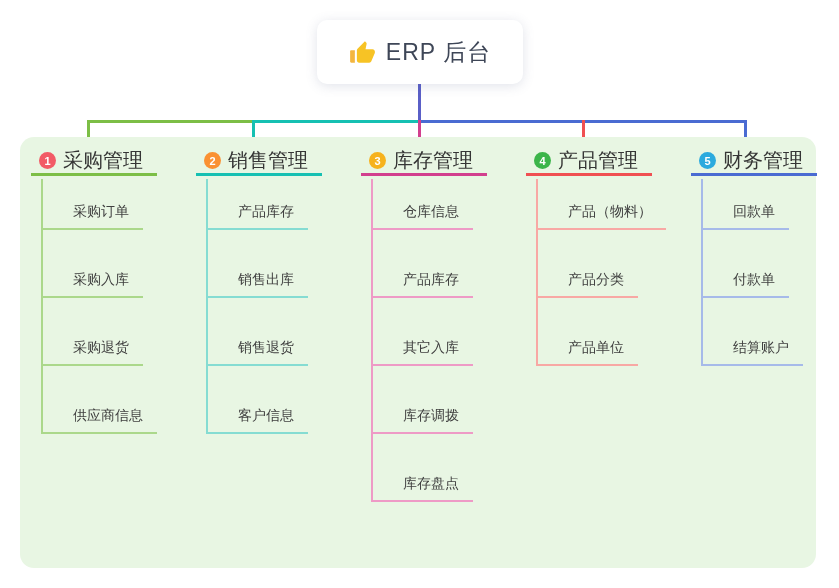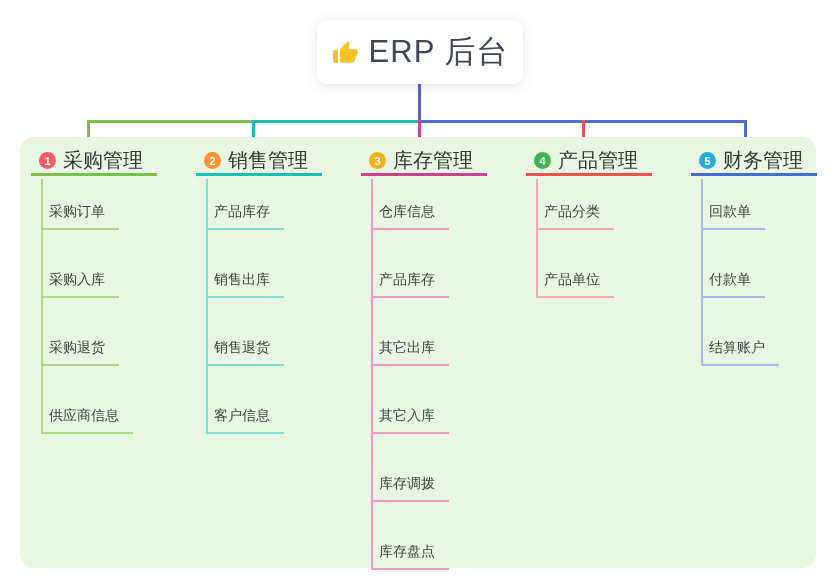--- a/index.html
+++ b/index.html
@@ -4,21 +4,21 @@
 <style>
   * { margin: 0; padding: 0; box-sizing: border-box; }
   html,body { width: 839px; height: 588px; background: #ffffff; overflow: hidden;
     font-family: "Liberation Sans", "DejaVu Sans", sans-serif; }
   #stage { position: relative; width: 839px; height: 588px; background: #fff; }
 
   
   .root-card { position: absolute; left: 317px; top: 20px; width: 206px; height: 64px;
     background: #ffffff; border-radius: 10px; box-shadow: 0 2px 12px rgba(90,100,140,.18);
     display: flex; align-items: center; justify-content: center; gap: 10px; }
-  .root-card .title { font-size: 31px; color: #3e4657; letter-spacing: 1px; }
+  .root-card .title { font-size: 23px; color: #3e4657; letter-spacing: 1px; }
   .thumb-icon { width: 27px; height: 27px; display: inline-block; }
 
   
   .line { position: absolute; }
   .root-vline { left: 418px; top: 84px; width: 3px; height: 39px; background: #5a5fc7; }
   .trunk { top: 120px; height: 3px; }
   .trunk-1 { left: 87px;  width: 166px; }
   .trunk-2 { left: 253px; width: 167px; }
   .trunk-3 { left: 420px; width: 327px; }
   .drop { top: 120px; width: 3px; height: 27px; }
@@ -44,21 +44,21 @@
     font-weight: bold; display: flex; align-items: center; justify-content: center;
     flex: 0 0 17px; }
   .branch-title { font-size: 20px; color: #353535; white-space: nowrap; }
 
   .children { position: absolute; top: 179px; border-left: 2px solid var(--light); }
   .ch-1 { left: 41px; } .ch-2 { left: 206px; } .ch-3 { left: 371px; }
   .ch-4 { left: 536px; } .ch-5 { left: 701px; }
   .child-row { height: 68px; display: flex; align-items: flex-end; }
   .child-row:first-child { height: 51px; }
   .child-pill { display: inline-block; white-space: nowrap; font-size: 14px; color: #3f3f3f;
-    padding: 0 14px 7px 6px; border-bottom: 2px solid var(--light); margin-top: 32px; }
+    padding: 0 14px 7px 30px; border-bottom: 2px solid var(--light); margin-top: 32px; }
 </style>
 </head>
 <body>
 
 <div id="stage">
 
   <div class="line root-vline"></div>
   <div class="line trunk trunk-1 main-bg" style="--main: #7cbe46; --light: #abd88b; --badge: #f25b66;"></div>
   <div class="line trunk trunk-2 main-bg" style="--main: #16c0b2; --light: #85dcd2; --badge: #fa9132;"></div>
   <div class="line trunk trunk-3 main-bg" style="--main: #4a6bd2; --light: #a6bae9; --badge: #2baade;"></div>
@@ -132,34 +132,34 @@
   </div>
 
   <div class="children ch-3" style="--main: #d23f8e; --light: #ee9ac6; --badge: #f6b21d;">
     <div class="child-row">
         <span class="child-pill">仓库信息</span>
       </div>
     <div class="child-row">
         <span class="child-pill">产品库存</span>
       </div>
     <div class="child-row">
-        <span class="child-pill">其它出库</span>
-      </div>
-    <div class="child-row">
         <span class="child-pill">其它入库</span>
       </div>
     <div class="child-row">
         <span class="child-pill">库存调拨</span>
       </div>
     <div class="child-row">
         <span class="child-pill">库存盘点</span>
       </div>
   </div>
 
   <div class="children ch-4" style="--main: #f05052; --light: #f8a8a4; --badge: #3cb54a;">
+    <div class="child-row">
+        <span class="child-pill">产品（物料）</span>
+      </div>
     <div class="child-row">
         <span class="child-pill">产品分类</span>
       </div>
     <div class="child-row">
         <span class="child-pill">产品单位</span>
       </div>
   </div>
 
   <div class="children ch-5" style="--main: #4a6bd2; --light: #a6bae9; --badge: #2baade;">
     <div class="child-row">

